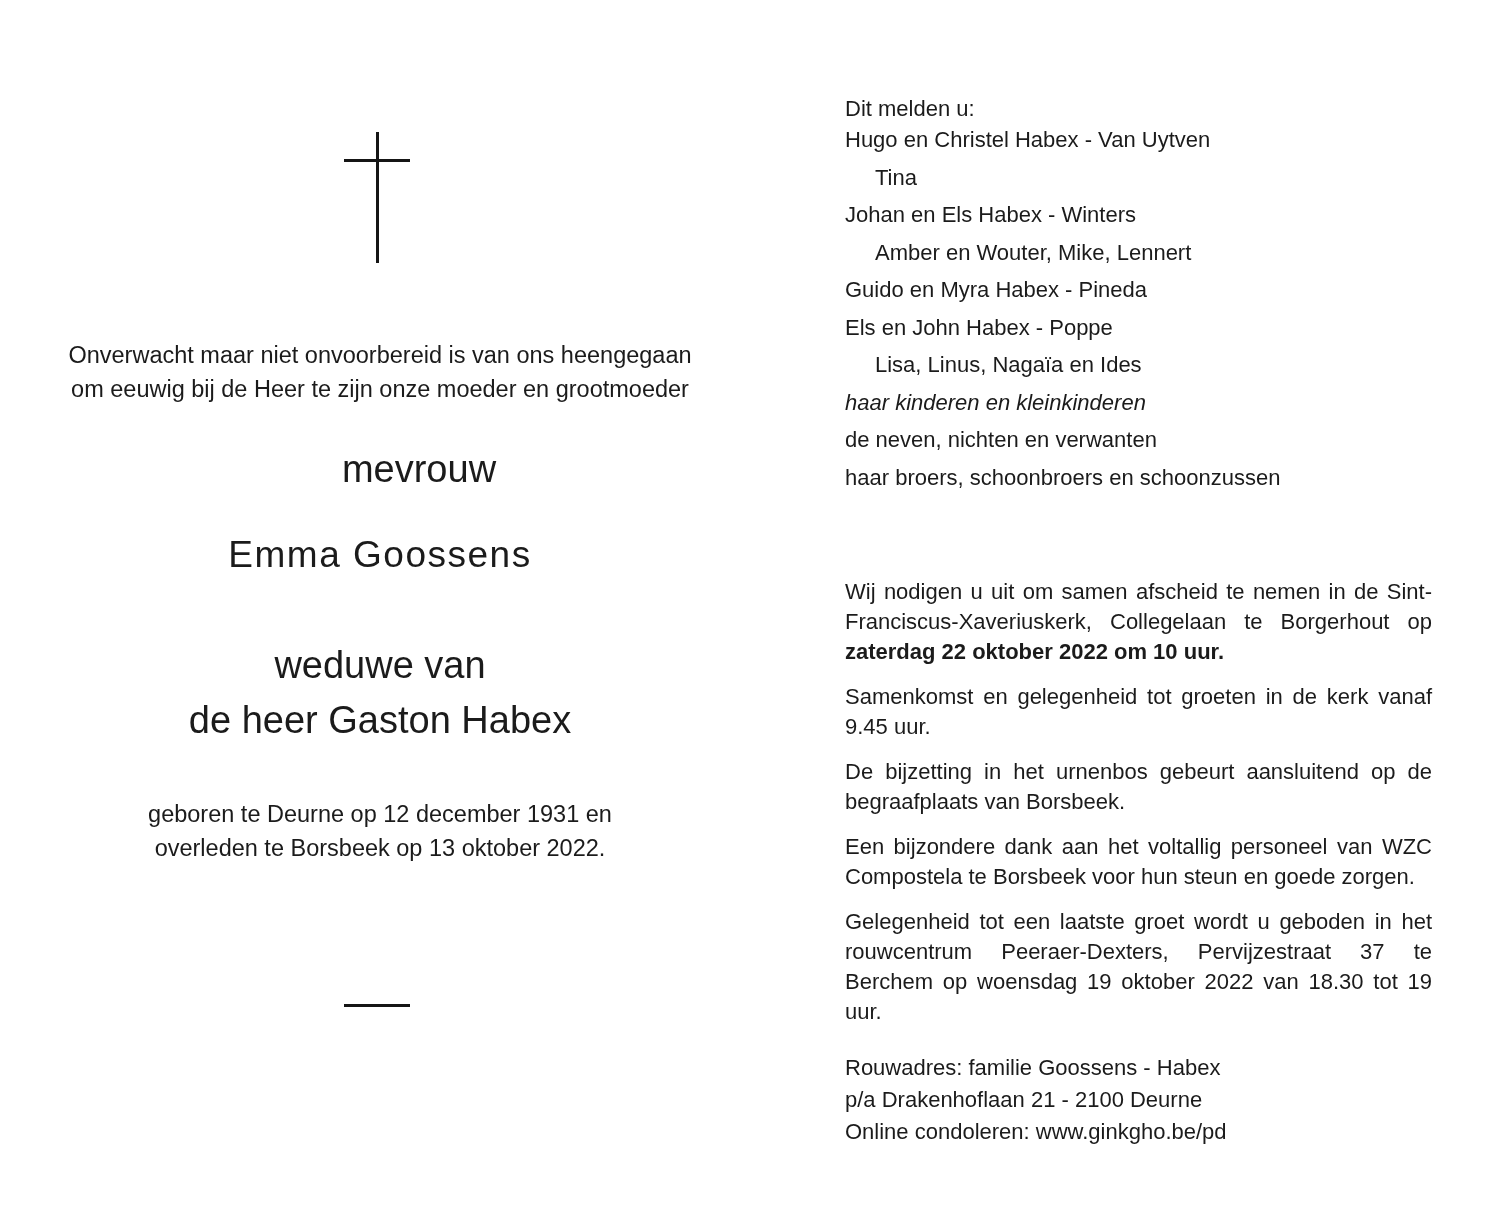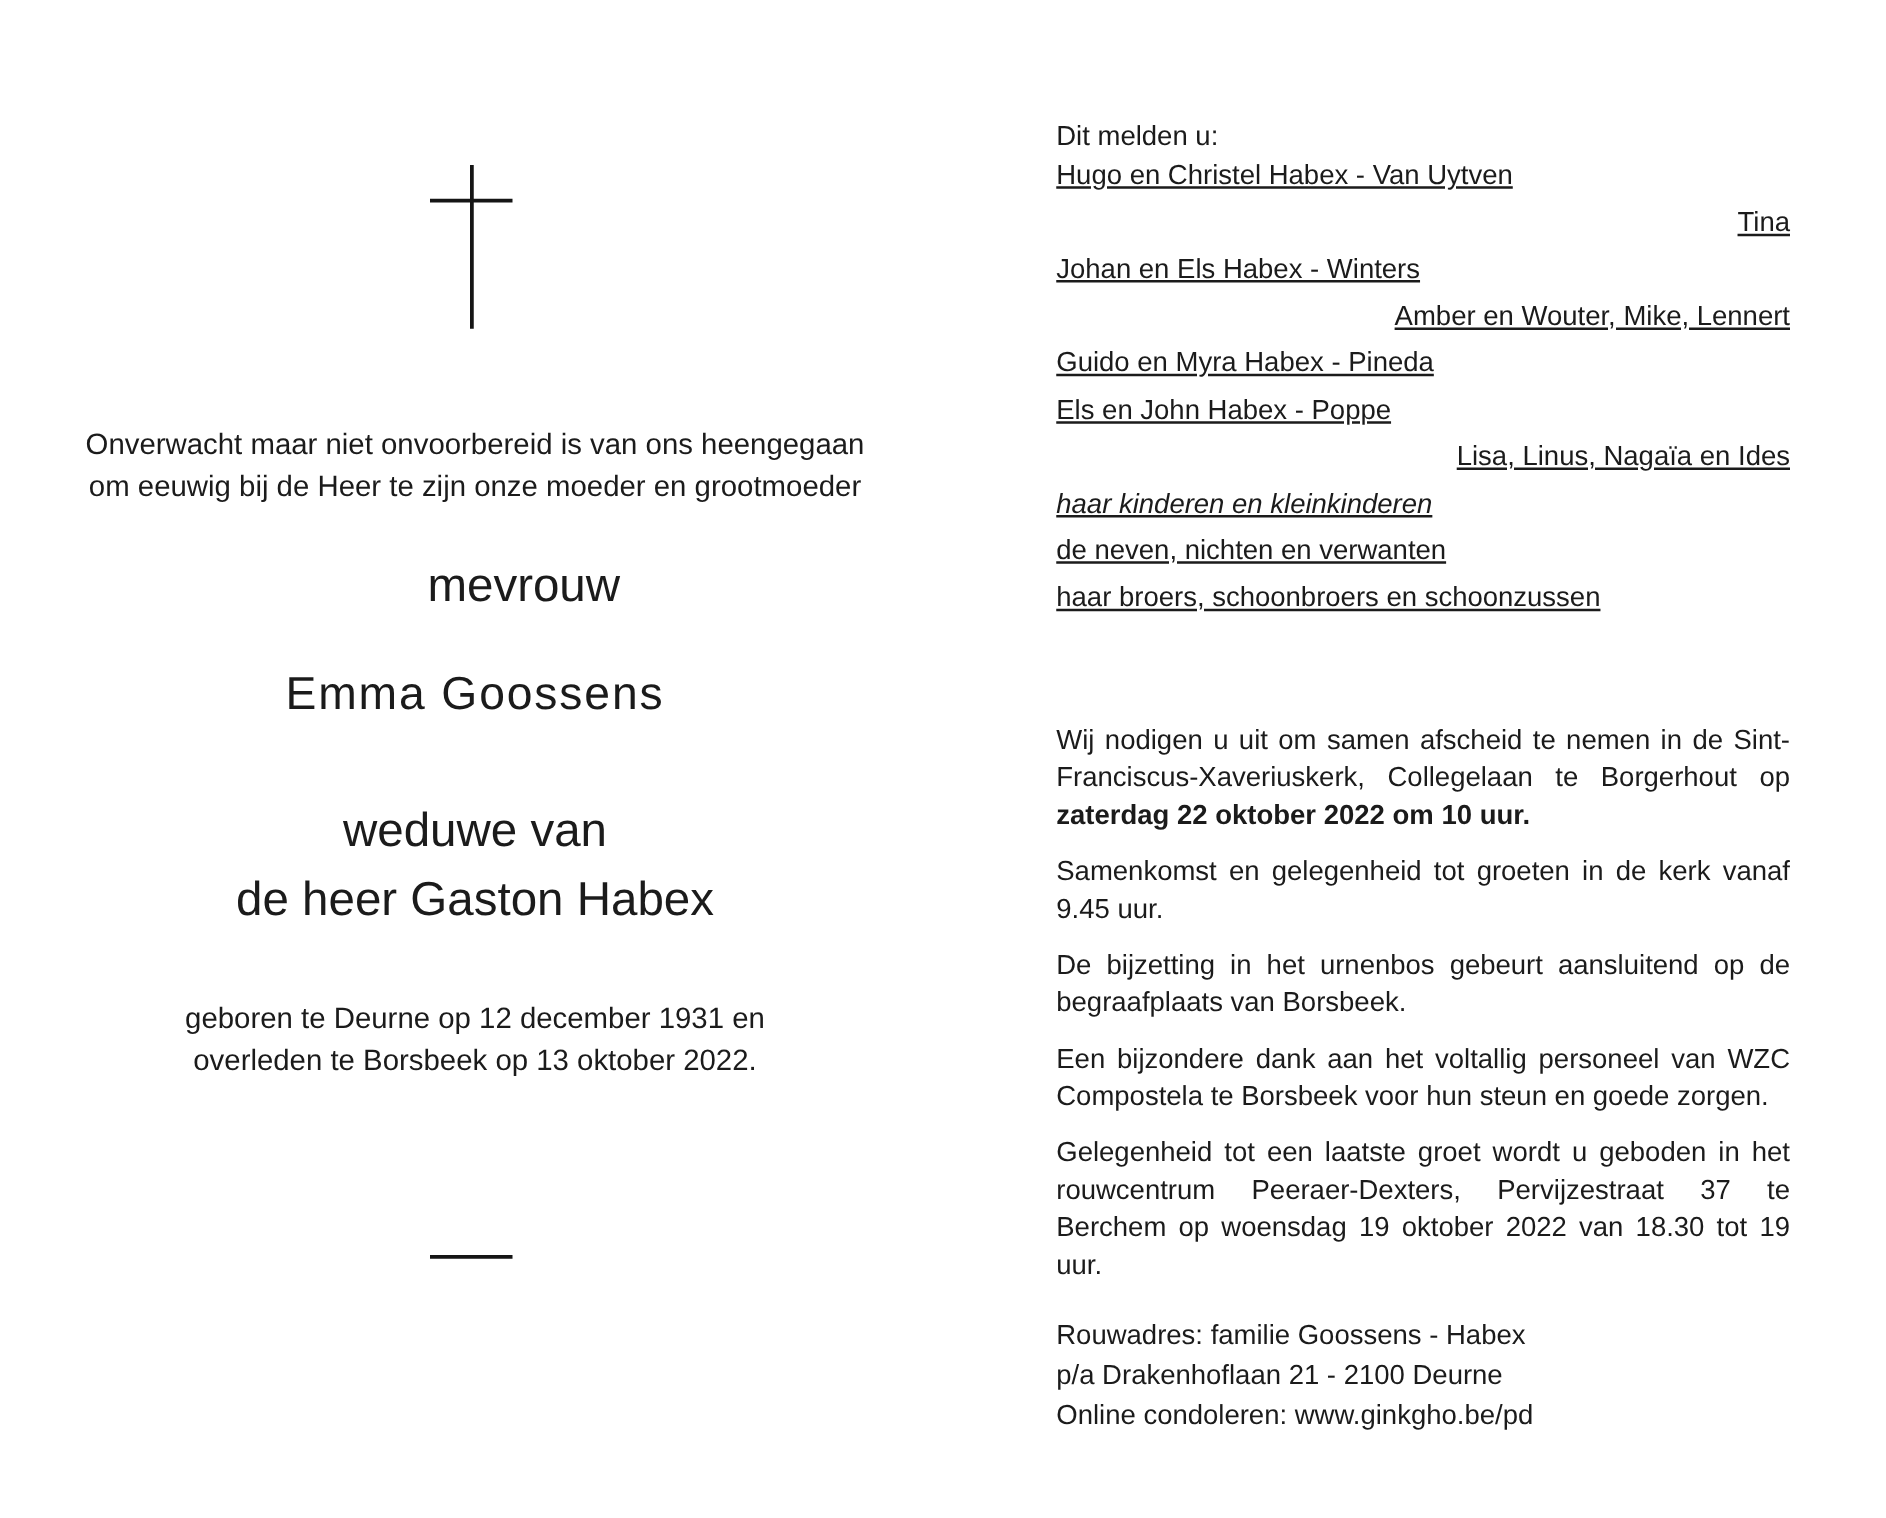--- a/index.html
+++ b/index.html
@@ -27,22 +27,22 @@
   .widow2 { top: 699px; font-size: 38px; }
   .dates { top: 797px; font-size: 23.5px; line-height: 34px; }
   .divider { position: absolute; left: 344px; top: 1004px; width: 66px; height: 2.5px; background: #151515; }
 
   
   .right-page { left: 845px; width: 587px; height: 1214px; font-size: 22px; }
 
   .rp-opening { position: absolute; top: 80px; left: 0; margin-top: 16px; }
 
   .rp-list { position: absolute; top: 121px; left: 0; width: 587px; }
-  .rp-list .line { line-height: 37.5px; white-space: nowrap; text-decoration: underline; }
-  .rp-list .line.indent { padding-left: 30px; text-align: right; }
+  .rp-list .line { line-height: 37.5px; white-space: nowrap; }
+  .rp-list .line.indent { padding-left: 30px; }
   .rp-list .line.note { text-align: left; font-style: italic; white-space: normal; }
 
   .rp-paragraphs { position: absolute; top: 577px; left: 0; width: 587px; }
   .rp-paragraphs p {
     text-align: justify;
     -moz-text-align-last: left;
     text-align-last: left;
     line-height: 30px;
     margin-bottom: 15px;
   }

